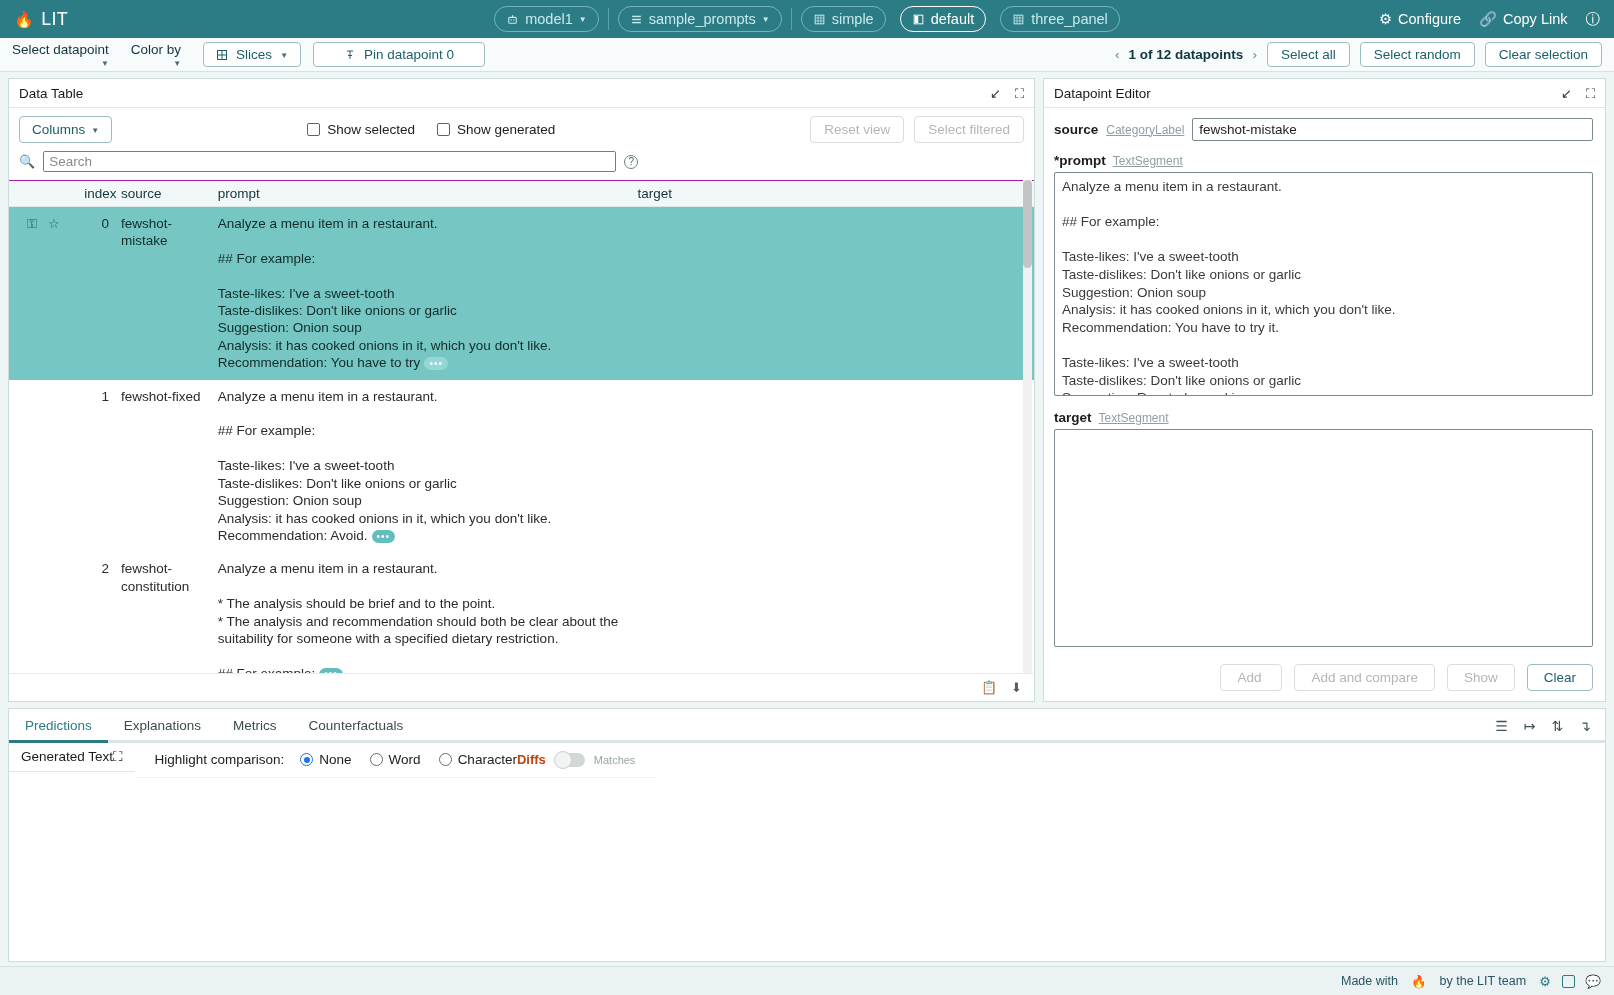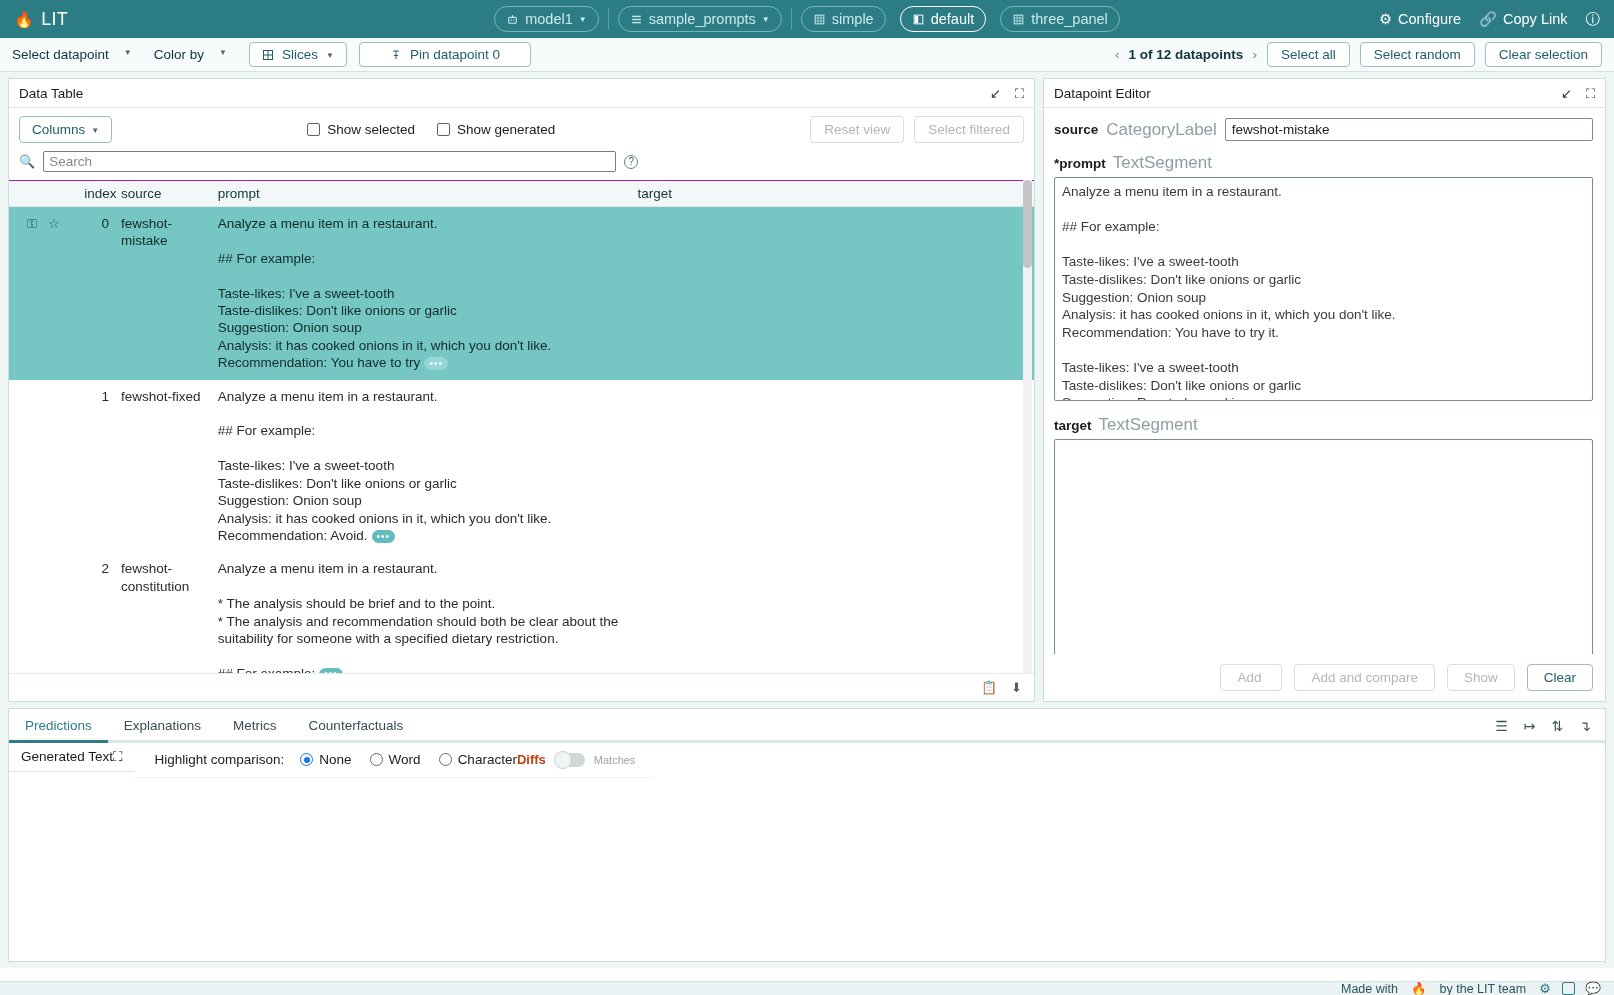--- a/index.html
+++ b/index.html
@@ -72,23 +72,24 @@
     height: 34px;
     background: #f7fbfb;
     border-bottom: 1px solid #d3e3e4;
     display: flex; align-items: center;
     padding: 0 12px;
     font-size: 13.5px;
     color: #1f4e57;
     position: relative;
   }
   .tb-item {
-    display: inline-flex; align-items: flex-start; gap: 15px;
+    display: inline-flex; align-items: flex-end; gap: 1px;
     margin-right: 22px; cursor: pointer; color: #11353d;
     white-space: nowrap;
+    flex-direction: column;
   }
   .tb-caret { font-size: 8px; color:#4a6a70; transform: translateY(1px); }
   .tb-btn {
     display: inline-flex; align-items: center; gap: 8px;
     border: 1px solid #9dbcc1;
     border-radius: 4px;
     background: #ffffff;
     color: #1c5f69;
     padding: 4px 12px;
     font-size: 13.5px;
@@ -243,21 +244,21 @@
     background: #c4c4c4; border-radius: 5px;
   }
 
   
   .editor-body {
     flex: 1; padding: 10px 12px 0 10px; overflow: hidden;
     display: flex; flex-direction: column;
   }
   .field-row { display: flex; align-items: center; gap: 8px; margin-bottom: 12px; }
   .field-label { font-size: 13.5px; font-weight: bold; color: #1d1d1d; }
-  .field-type { font-size: 17px; color: #8e9fa3; }
+  .field-type { font-size: 12px; color: #8e9fa3; text-decoration: underline; }
   .text-input {
     flex: 1; height: 23px; border: 1px solid #7b8a8e; border-radius: 2px;
     padding: 0 6px; font-size: 13.5px; color: #222;
     font-family: "Liberation Sans", sans-serif;
   }
   .field-block { margin-bottom: 10px; }
   .field-head { display: flex; align-items: baseline; gap: 7px; margin-bottom: 4px; }
   textarea.ta {
     width: 100%;
     border: 1px solid #7b8a8e; border-radius: 2px;
@@ -345,21 +346,21 @@
   }
   .switch .knob {
     position: absolute; top: -2px; left: -1px;
     width: 18px; height: 18px; border-radius: 50%;
     background: #f2f4f4; border: 1px solid #c8cdce;
   }
   .gen-body { flex: 1; background: #fff; }
 
   
   #footer {
-    position: absolute; left: 0; right: 0; bottom: 0; height: 14px;
+    position: absolute; left: 0; right: 0; bottom: 0; height: 29px;
     background: #eaf2f3; border-top: 1px solid #d3e3e4;
     display: flex; align-items: center; justify-content: flex-end;
     gap: 13px; padding: 0 12px;
     font-size: 12.5px; color: #2b5560;
   }
   #footer .f-icons { display: flex; align-items: center; gap: 11px; color: #2b7c85; font-size: 13px; }
   #footer .f-icons span { cursor: pointer; }
   .mini-sq {
     display: inline-block; width: 13px; height: 13px;
     border: 1.6px solid currentColor; border-radius: 2px;

